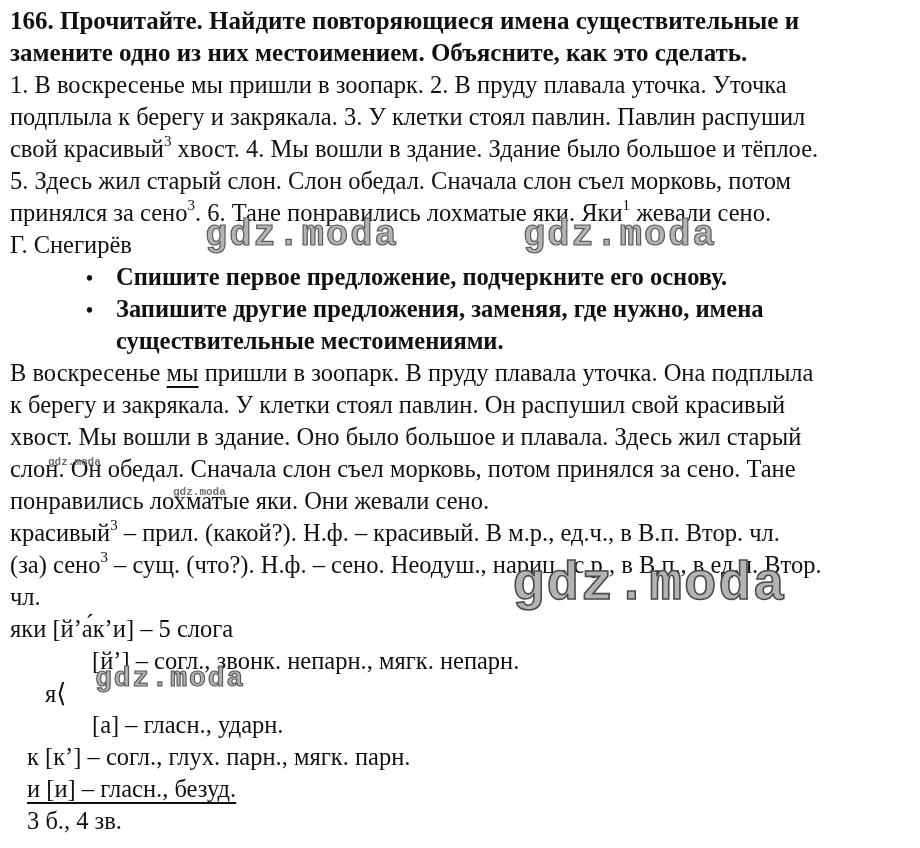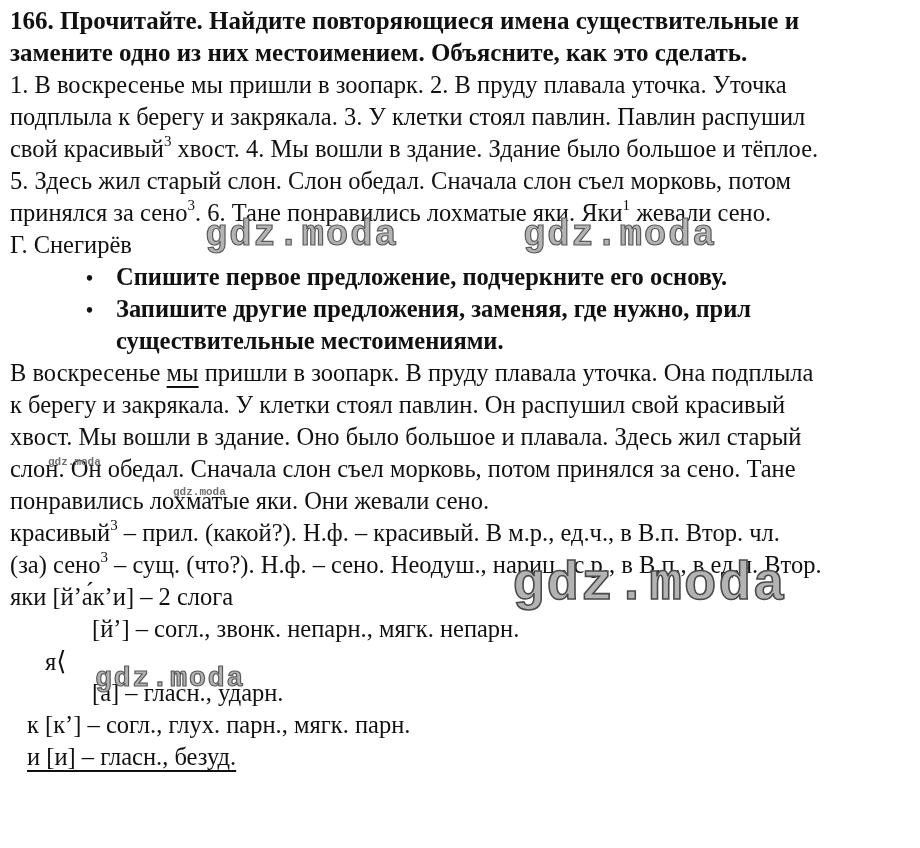--- a/index.html
+++ b/index.html
@@ -102,39 +102,41 @@
   <div class="row"><span>принялся за сено</span><sup>3</sup><span>. 6. Тане понравились лохматые яки. Яки</span><sup>1</sup><span> жевали сено.</span></div>
 
   <div class="row"><span>Г. Снегирёв</span></div>
 
   <div class="row bullet-row">
     <span class="bullet-marker">•</span>
     <span>Спишите первое предложение, подчеркните его основу.</span>
   </div>
   <div class="row bullet-row">
     <span class="bullet-marker">•</span>
-    <span>Запишите другие предложения, заменяя, где нужно, прил</span>
+    <span>Запишите другие предложения, заменяя, где нужно, имена</span>
   </div>
   <div class="row bullet-cont"><span>существительные местоимениями.</span></div>
 
   <div class="row"><span>В воскресенье </span><span class="u">мы</span><span> пришли в зоопарк. В пруду плавала уточка. Она подплыла</span></div>
   <div class="row"><span>к берегу и закрякала. У клетки стоял павлин. Он распушил свой красивый</span></div>
   <div class="row"><span>хвост. Мы вошли в здание. Оно было большое и плавала. Здесь жил старый</span></div>
   <div class="row"><span>слон. Он обедал. Сначала слон съел морковь, потом принялся за сено. Тане</span></div>
   <div class="row"><span>понравились лохматые яки. Они жевали сено.</span></div>
 
   <div class="row"><span>красивый</span><sup>3</sup><span> – прил. (какой?). Н.ф. – красивый. В м.р., ед.ч., в В.п. Втор. чл.</span></div>
   <div class="row"><span>(за) сено</span><sup>3</sup><span> – сущ. (что?). Н.ф. – сено. Неодуш., нариц., с.р., в В.п., в ед.ч. Втор.</span></div>
+  <div class="row"><span>чл.</span></div>
 
-  <div class="row"><span>яки [й’а́к’и] – 2 слога</span></div>
+  <div class="row"><span>яки [й’а́к’и] – 5 слога</span></div>
   <div class="row indent-sound"><span>[й’] – согл., звонк. непарн., мягк. непарн.</span></div>
   <div class="row indent-letter"><span>я</span><span class="angle">⟨</span></div>
   <div class="row indent-sound"><span>[а] – гласн., ударн.</span></div>
   <div class="row indent-phon"><span>к [к’] – согл., глух. парн., мягк. парн.</span></div>
   <div class="row indent-phon"><span class="u">и [и] – гласн., безуд.</span></div>
+  <div class="row indent-phon"><span>3 б., 4 зв.</span></div>
 
   <span class="wm wm-mid-1">gdz.moda</span>
   <span class="wm wm-mid-2">gdz.moda</span>
   <span class="wm wm-small wm-small-1">gdz.moda</span>
   <span class="wm wm-small wm-small-2">gdz.moda</span>
   <span class="wm wm-big">gdz.moda</span>
   <span class="wm wm-ya">gdz.moda</span>
 
 </div>
 

